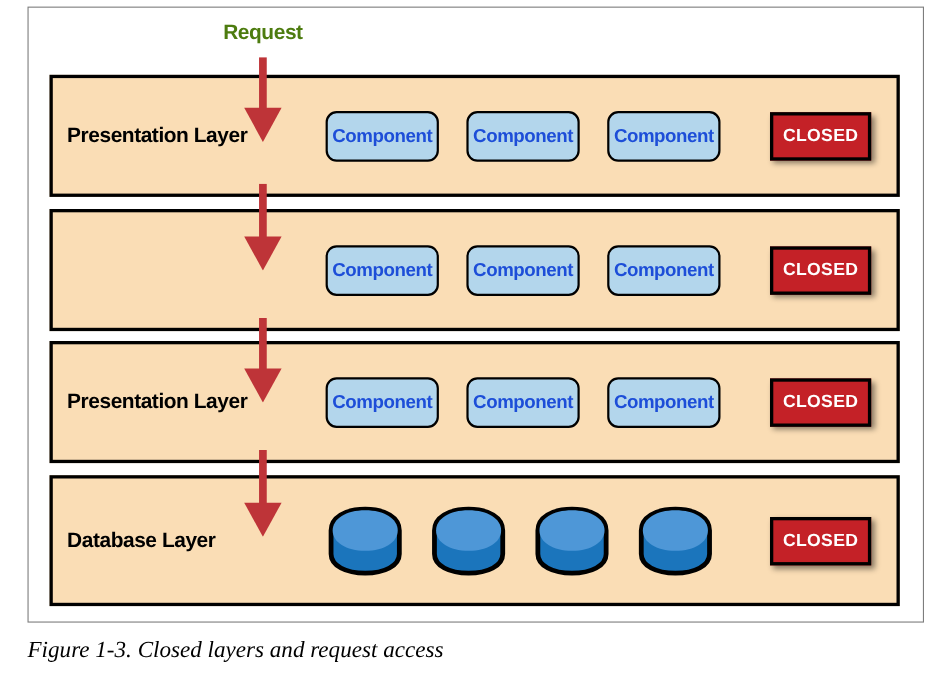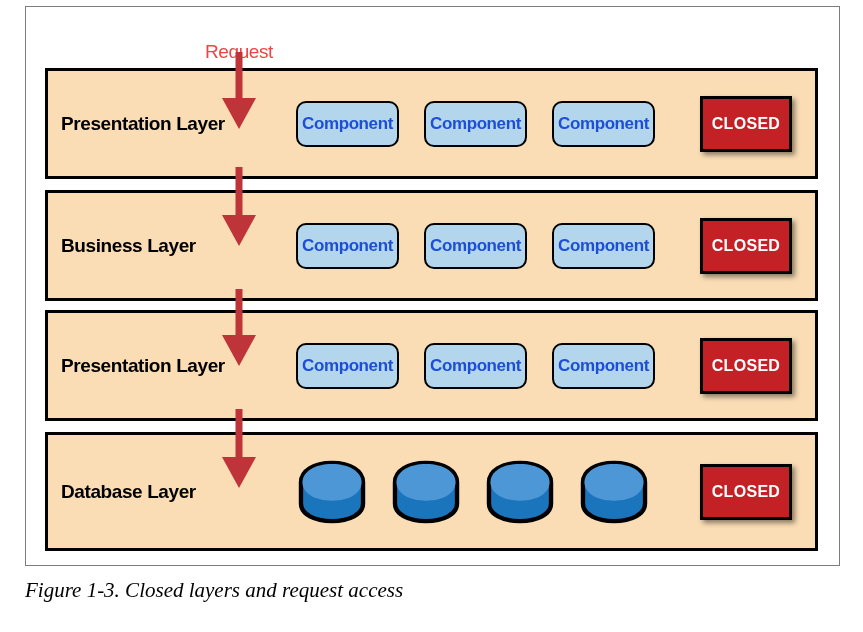--- a/index.html
+++ b/index.html
@@ -16,21 +16,21 @@
   body{background:#ffffff;font-family:"Liberation Sans",sans-serif;}
   .page{position:relative;width:863px;height:632px;background:#ffffff;overflow:hidden;}
 
   .frame{
     position:absolute;left:25px;top:6px;width:815px;height:560px;
     border:1.5px solid var(--frame-gray);background:#ffffff;box-sizing:border-box;
   }
 
   .request-label{
     position:absolute;left:239px;top:19px;transform:translateX(-50%);
-    font-size:19px;font-weight:normal;color:#ef4444;letter-spacing:-0.4px;white-space:nowrap;margin-top:22px;
+    font-size:19px;font-weight:bold;color:#4d7c0f;letter-spacing:-0.4px;white-space:nowrap;
   }
 
   .layer-band{
     position:absolute;left:45px;width:773px;box-sizing:border-box;
     background:var(--layer-fill);border:3px solid var(--line-black);
   }
   .band-1{top:68px;height:111px;padding-left:14px;}
   .band-2{top:190px;height:111px;}
   .band-3{top:310px;height:111px;}
   .band-4{top:432px;height:119px;}
@@ -44,21 +44,21 @@
     position:absolute;top:50%;transform:translateY(-50%);
     width:103px;height:46px;box-sizing:border-box;
     background:var(--component-fill);border:2.5px solid var(--line-black);border-radius:10px;
     display:flex;align-items:center;justify-content:center;
     font-size:17px;font-weight:bold;color:#1d4ed8;letter-spacing:-0.4px;
   }
   .comp-1{left:248px;} .comp-2{left:376px;} .comp-3{left:504px;}
 
   .closed{
     position:absolute;left:652px;top:50%;transform:translateY(-50%);
-    width:92px;height:56px;box-sizing:border-box;
+    width:92px;height:44px;box-sizing:border-box;
     background:var(--closed-fill);border:3.5px solid var(--line-black);
     box-shadow:3px 3px 5px rgba(0,0,0,0.45);
     display:flex;align-items:center;justify-content:center;
     font-size:16px;font-weight:bold;color:#ffffff;letter-spacing:0.3px;
   }
 
   .db{position:absolute;top:50%;transform:translateY(-50%);width:72px;height:64px;}
   .db-1{left:248px;} .db-2{left:342px;} .db-3{left:436px;} .db-4{left:530px;}
 
   .arrow{position:absolute;width:36px;z-index:5;}
@@ -110,21 +110,20 @@
 
   <div class="layer-band band-1">
     <div class="layer-label">Presentation Layer</div>
     <div class="component comp-1">Component</div>
     <div class="component comp-2">Component</div>
     <div class="component comp-3">Component</div>
     <div class="closed">CLOSED</div>
   </div>
 
   <div class="layer-band band-2">
-    <div class="layer-label">Business Layer</div>
     <div class="component comp-1">Component</div>
     <div class="component comp-2">Component</div>
     <div class="component comp-3">Component</div>
     <div class="closed">CLOSED</div>
   </div>
 
   <div class="layer-band band-3">
     <div class="layer-label">Presentation Layer</div>
     <div class="component comp-1">Component</div>
     <div class="component comp-2">Component</div>

